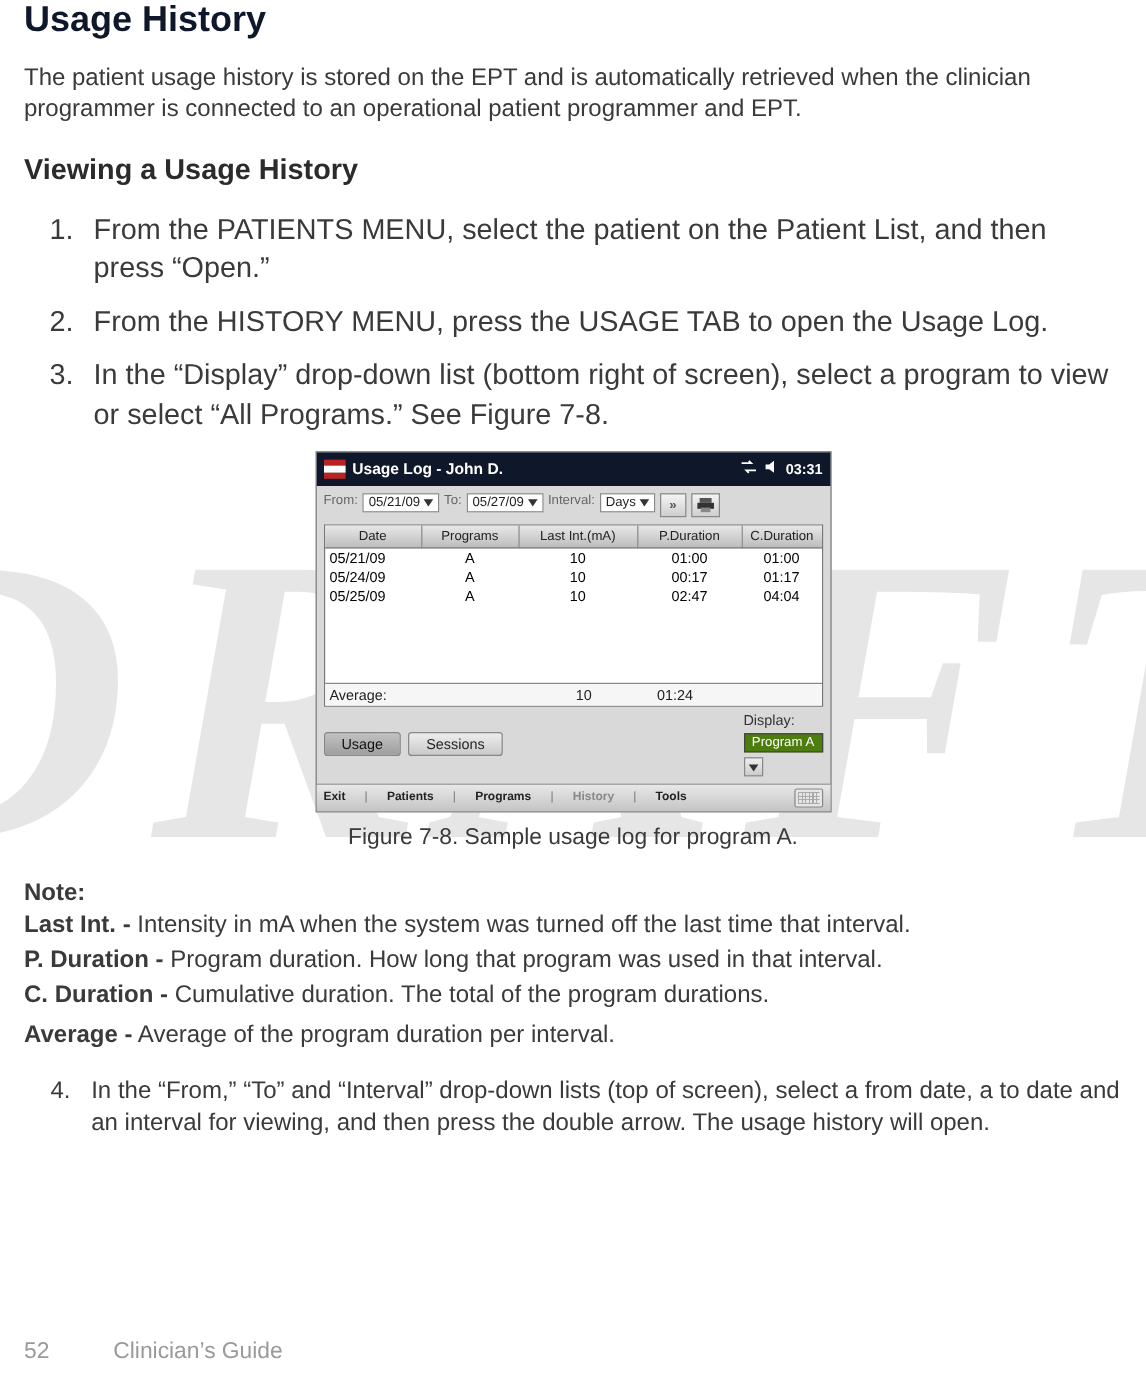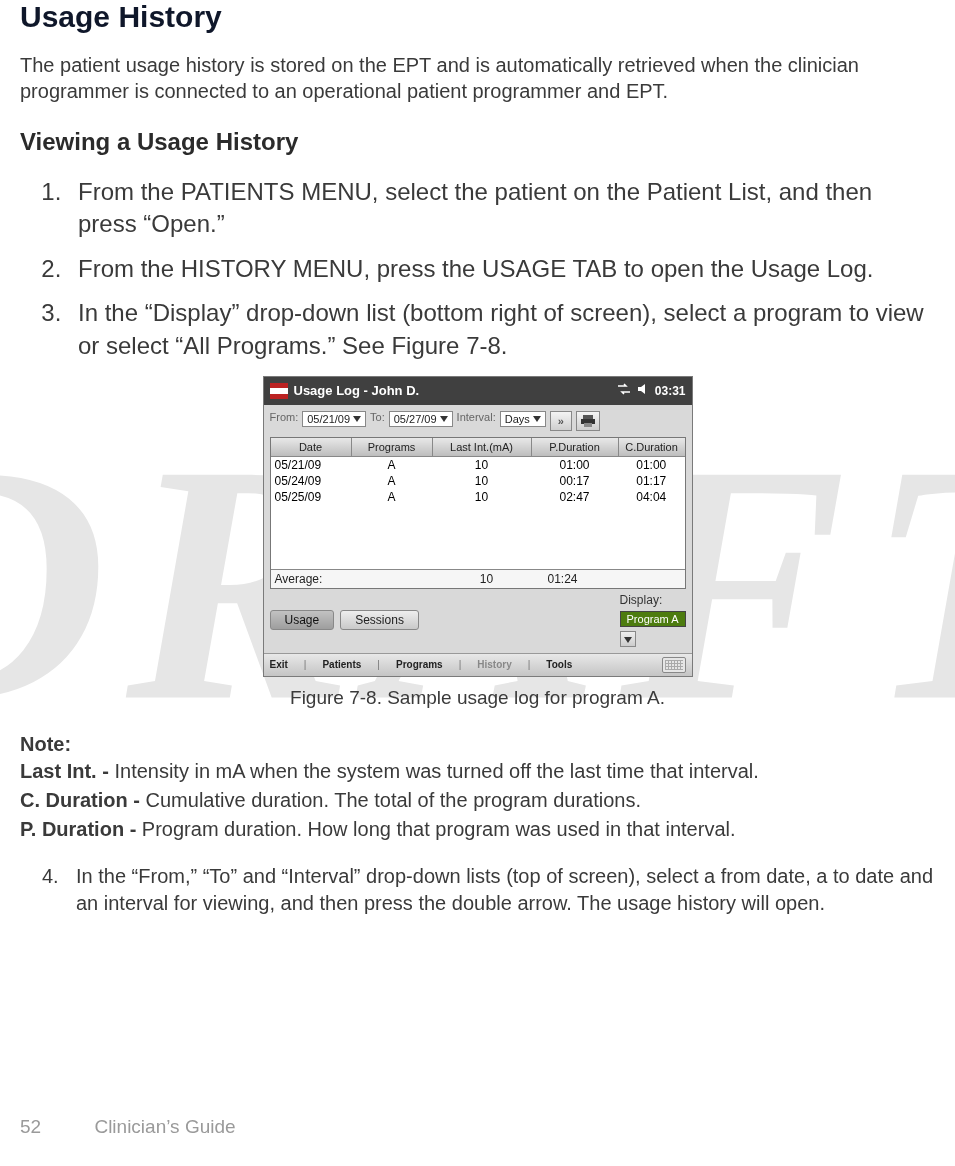--- a/index.html
+++ b/index.html
@@ -121,21 +121,21 @@
   
   .device {
     width: 428px;
     border: 1px solid #7a7a7a;
     background: #d9d9d9;
     font-family: Tahoma, Verdana, Arial, sans-serif;
     font-size: 12px;
     color: #222;
   }
   .titlebar {
-    background: #404040;
+    background: #0f172a;
     color: #fff;
     display: flex;
     align-items: center;
     height: 28px;
     padding: 0 6px;
   }
   .titlebar .flag {
     width: 18px; height: 16px;
     display: flex; flex-direction: column;
     margin-right: 6px;
@@ -430,24 +430,27 @@
 
     <p class="caption">Figure 7-8. Sample usage log for program A.</p>
 
     <div class="note-block">
       <span class="note-label">Note:</span>
       <span class="note-body">
         <div>
           <span class="term">Last Int. -</span><span> Intensity in mA when the system was turned off the last time that interval.</span>
         </div>
         <div>
+          <span class="term">P. Duration -</span><span> Program duration. How long that program was used in that interval.</span>
+        </div>
+        <div>
           <span class="term">C. Duration -</span><span> Cumulative duration. The total of the program durations.</span>
         </div>
-        <div>
-          <span class="term">P. Duration -</span><span> Program duration. How long that program was used in that interval.</span>
+        <div style="margin-top:6px;">
+          <span class="term">Average -</span><span> Average of the program duration per interval.</span>
         </div>
       </span>
     </div>
 
     <div class="step4">
       <span class="num">4.</span>
       <span class="txt">In the “From,” “To” and “Interval” drop-down lists (top of screen), select a from date, a to date and an interval for viewing, and then press the double arrow. The usage history will open.</span>
     </div>
 
   </div>

